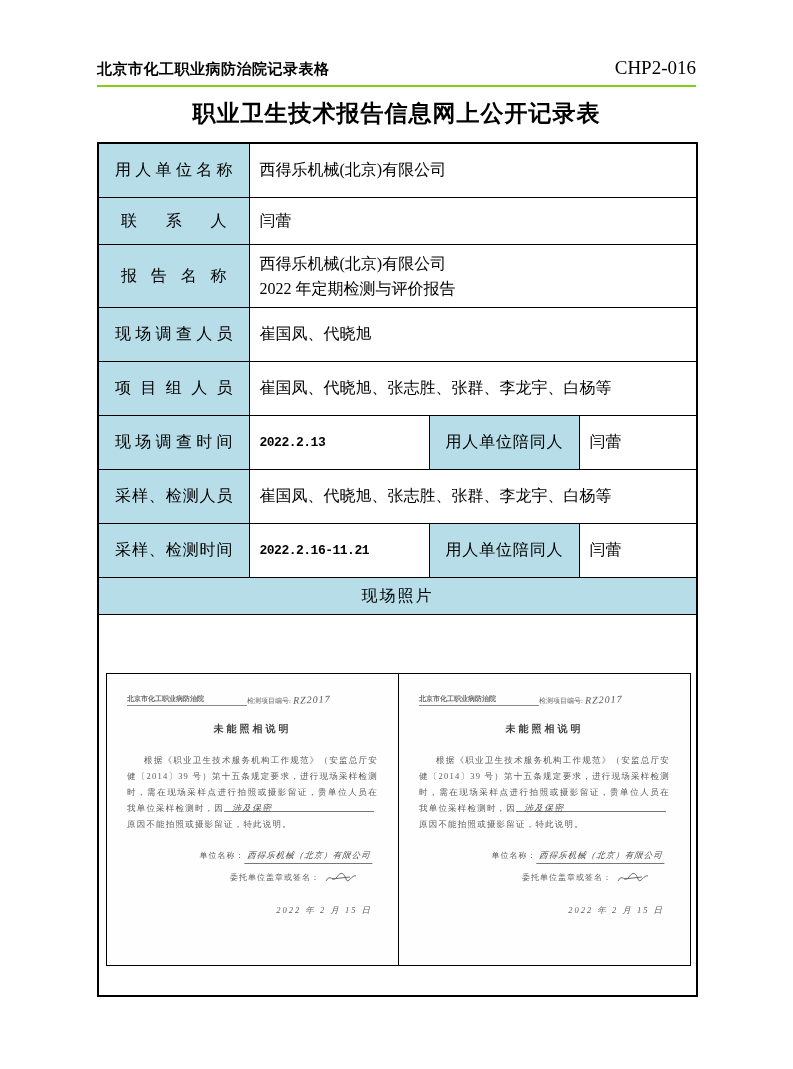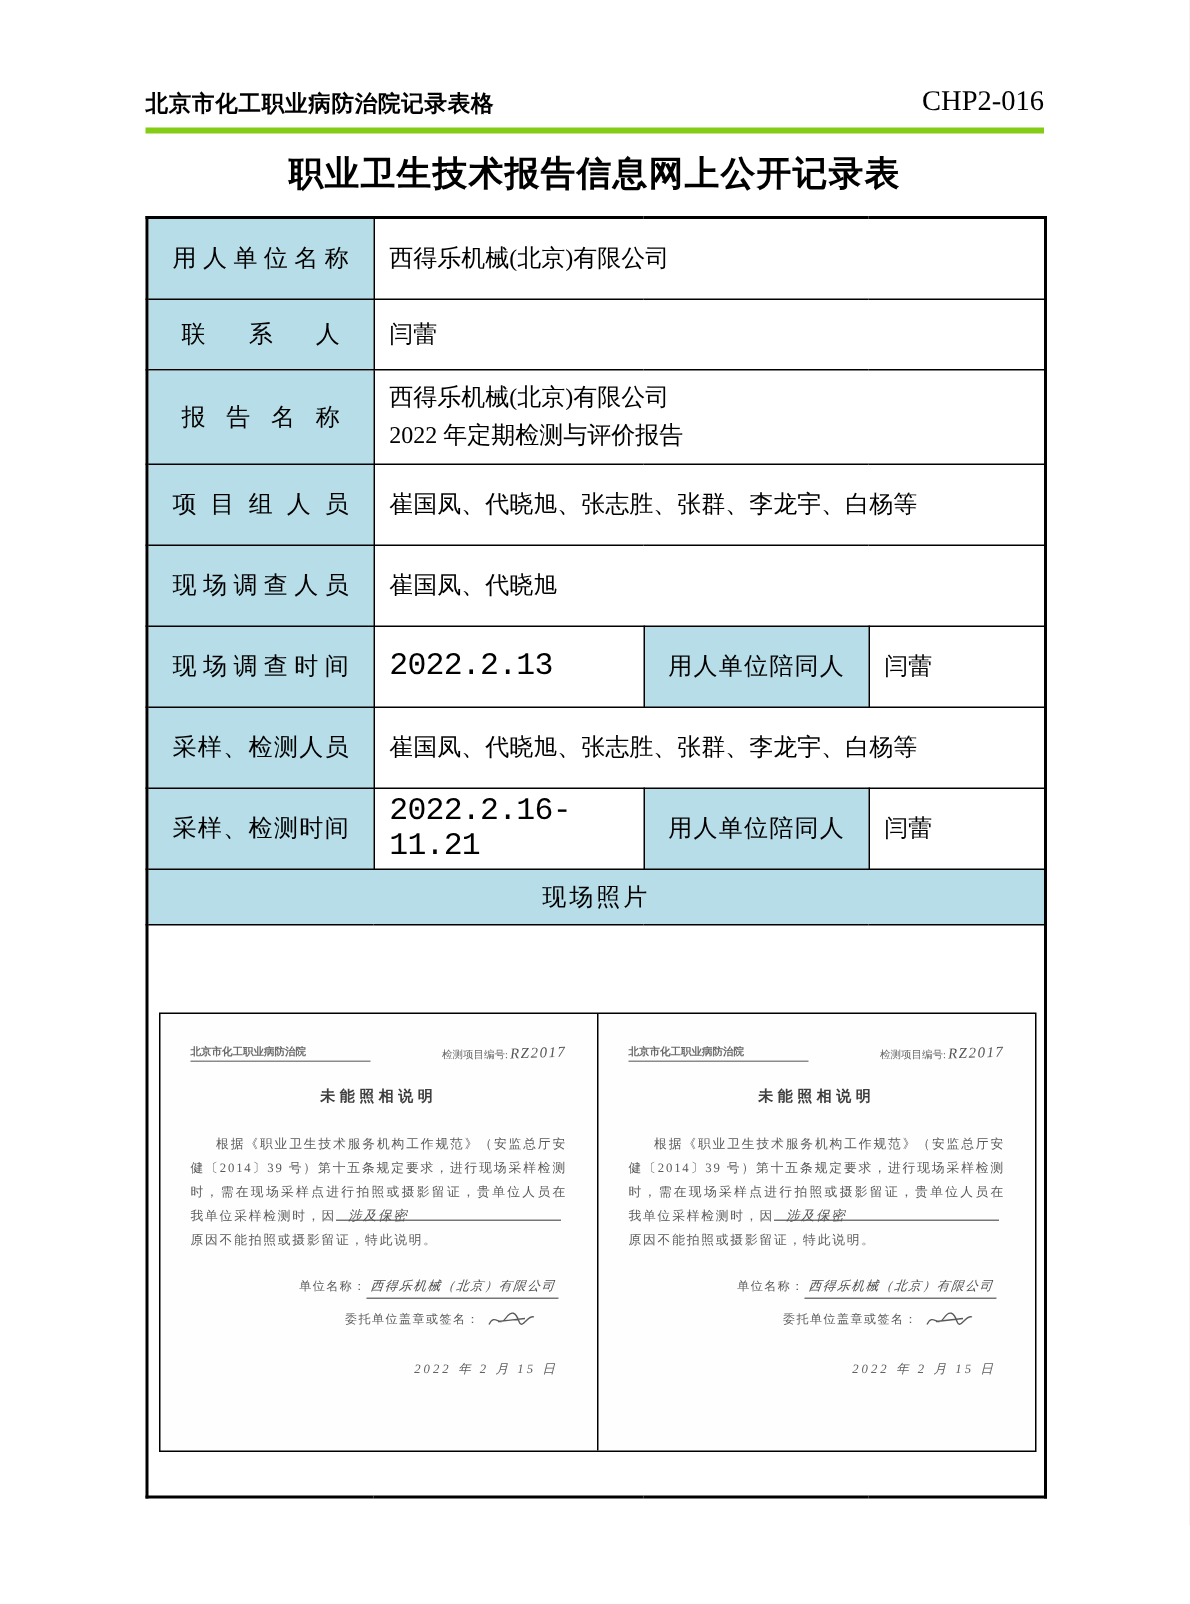--- a/index.html
+++ b/index.html
@@ -7,21 +7,21 @@
   .page {
     position:relative; width:793px; height:1069px; background:#ffffff;
     margin:0 auto; overflow:hidden;
     font-family:"Liberation Serif", serif; color:#000;
   }
   .sheet { position:absolute; left:97px; top:57px; width:599px; }
 
   
   .doc-header{
     display:flex; justify-content:space-between; align-items:flex-end;
-    border-bottom:4px solid #84cc16; padding-bottom:6px;
+    border-bottom:2px solid #84cc16; padding-bottom:6px;
   }
   .doc-header .left{ font-weight:bold; font-size:15px; letter-spacing:.5px; }
   .doc-header .right{ font-size:19px; font-family:"Liberation Serif", serif; }
 
   .page-title{
     text-align:center; font-size:23px; font-weight:bold;
     margin-top:11px; letter-spacing:1px;
   }
 
   
@@ -33,34 +33,34 @@
     border:1px solid #000; font-size:16px; vertical-align:middle;
     overflow:hidden;
   }
   td.lbl{
     background:#b7dee8; padding:16px 16px;
     text-align:justify; text-align-last:justify;
     font-size:15px;
   }
   td.lbl.wide-pad{ padding:0 22px; }
   td.val{ padding:0 4px 0 10px; font-size:16px; }
-  td.val.num{ font-family:"Liberation Mono", monospace; font-size:21px; letter-spacing:-0.5px; }
+  td.val.num{ font-family:"Liberation Mono", monospace; font-size:13px; letter-spacing:-0.5px;font-weight:bold; }
   td.two-line{ padding:6px 4px 6px 10px; line-height:25px; font-size:15px; }
   td.section{
     background:#b7dee8; text-align:center; text-align-last:center;
     font-size:16px; letter-spacing:2px;
   }
   td.photo-cell{ vertical-align:top; padding:30px 5px 0 7px; }
 
   
   .docs{ display:flex; border:1px solid #000; background:#fefefe; }
   .doc{ flex:1; height:291px; position:relative; padding:20px 20px 0 20px; color:#4f4f4f; }
   .doc + .doc{ border-left:1px solid #000; }
   .doc .scan-head{
-    display:flex; justify-content:space-between; align-items:flex-end;
+    display:flex; align-items:flex-end;
     font-size:7px; color:#6a6a6a; margin-bottom:16px;
   }
   .doc .scan-head .org{ border-bottom:1px solid #8a8a8a; padding:0 6px 1px 0; min-width:120px; font-weight:bold; }
   .doc .scan-head .num{ white-space:nowrap; }
   .doc .scan-head .num .hand-no{
     font-size:10px; font-style:italic; color:#555; letter-spacing:1px;
     display:inline-block; transform:rotate(-2deg);
   }
   .doc .scan-title{
     text-align:center; font-weight:bold; font-size:10px; color:#3f3f3f;
@@ -126,27 +126,27 @@
 
       <tr style="height:60px">
         <td class="lbl wide-pad">报告名称</td>
         <td class="two-line" colspan="3">
           <div>西得乐机械(北京)有限公司</div>
           <div>2022 年定期检测与评价报告</div>
         </td>
       </tr>
 
       <tr style="height:47px">
+        <td class="lbl">现场调查人员</td>
+        <td class="val" colspan="3">崔国凤、代晓旭</td>
+      </tr>
+
+      <tr style="height:47px">
         <td class="lbl">项目组人员</td>
         <td class="val" colspan="3">崔国凤、代晓旭、张志胜、张群、李龙宇、白杨等</td>
-      </tr>
-
-      <tr style="height:47px">
-        <td class="lbl">现场调查人员</td>
-        <td class="val" colspan="3">崔国凤、代晓旭</td>
       </tr>
 
       <tr style="height:48px">
         <td class="lbl">现场调查时间</td>
         <td class="val num">2022.2.13</td>
         <td class="lbl">用人单位陪同人</td>
         <td class="val">闫蕾</td>
       </tr>
 
       <tr style="height:48px">

